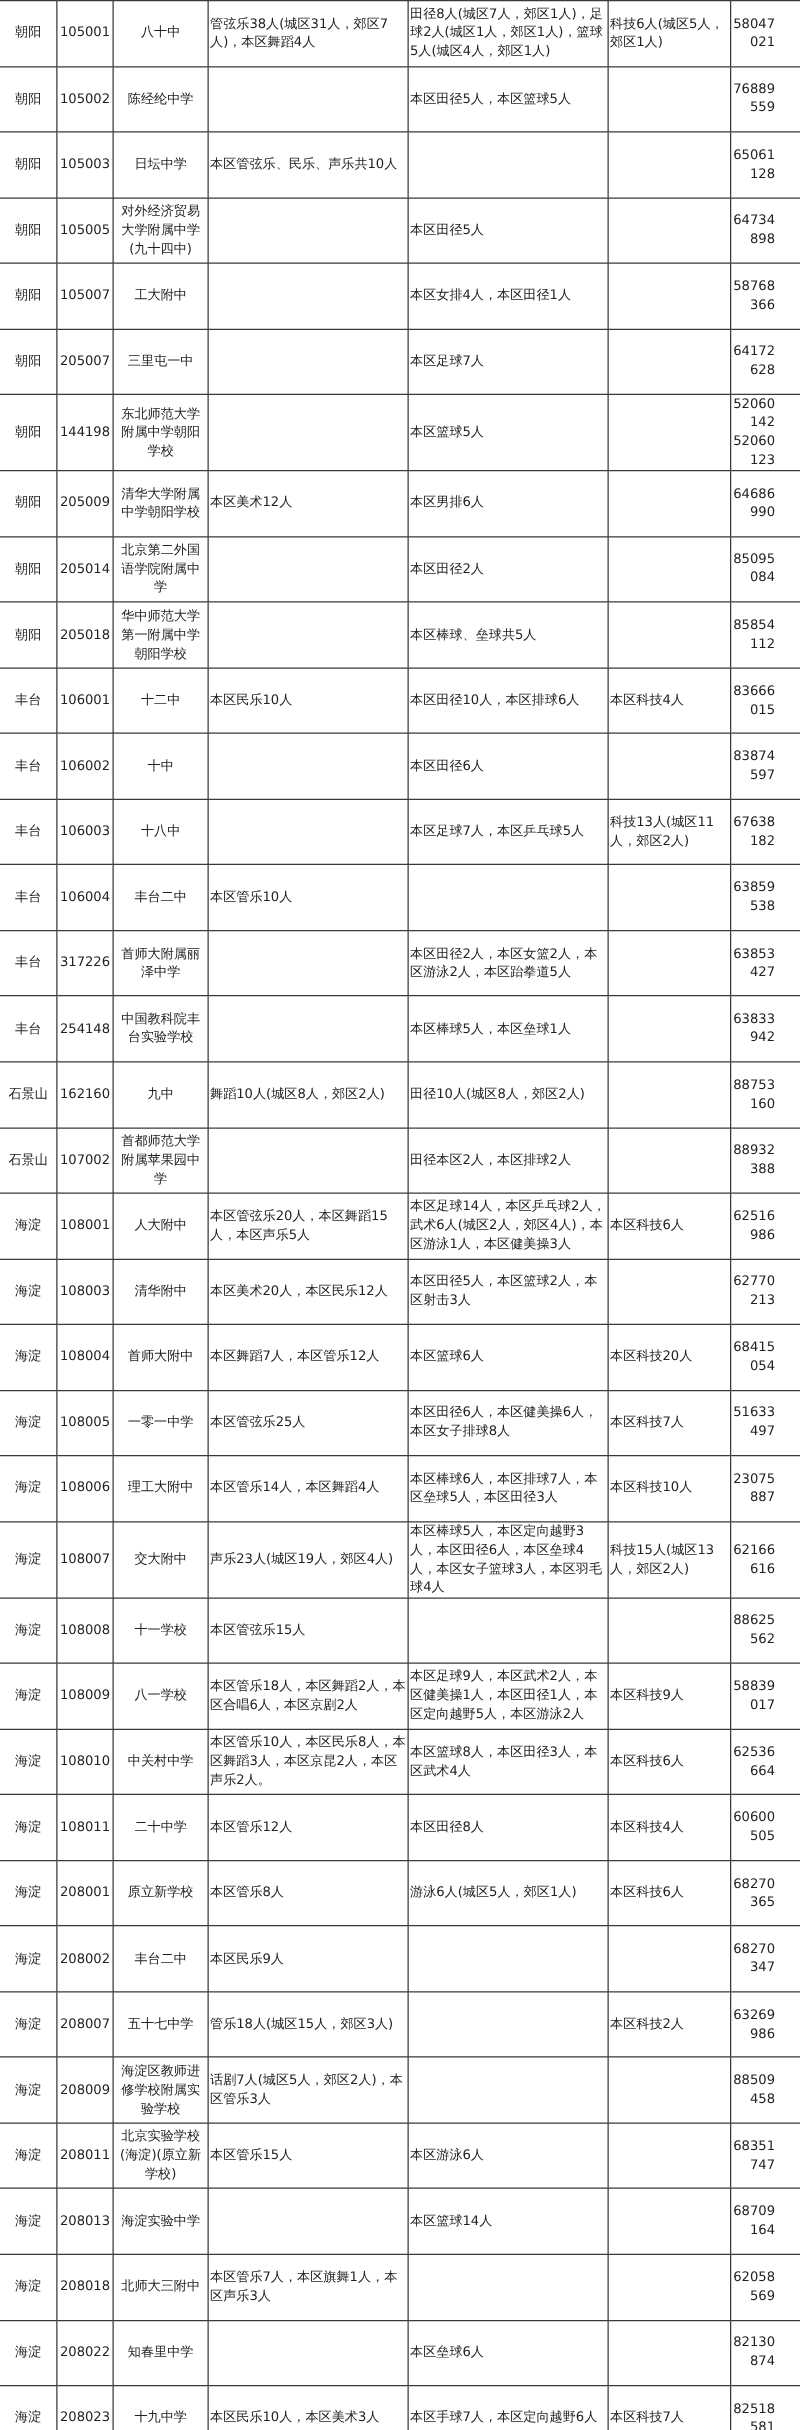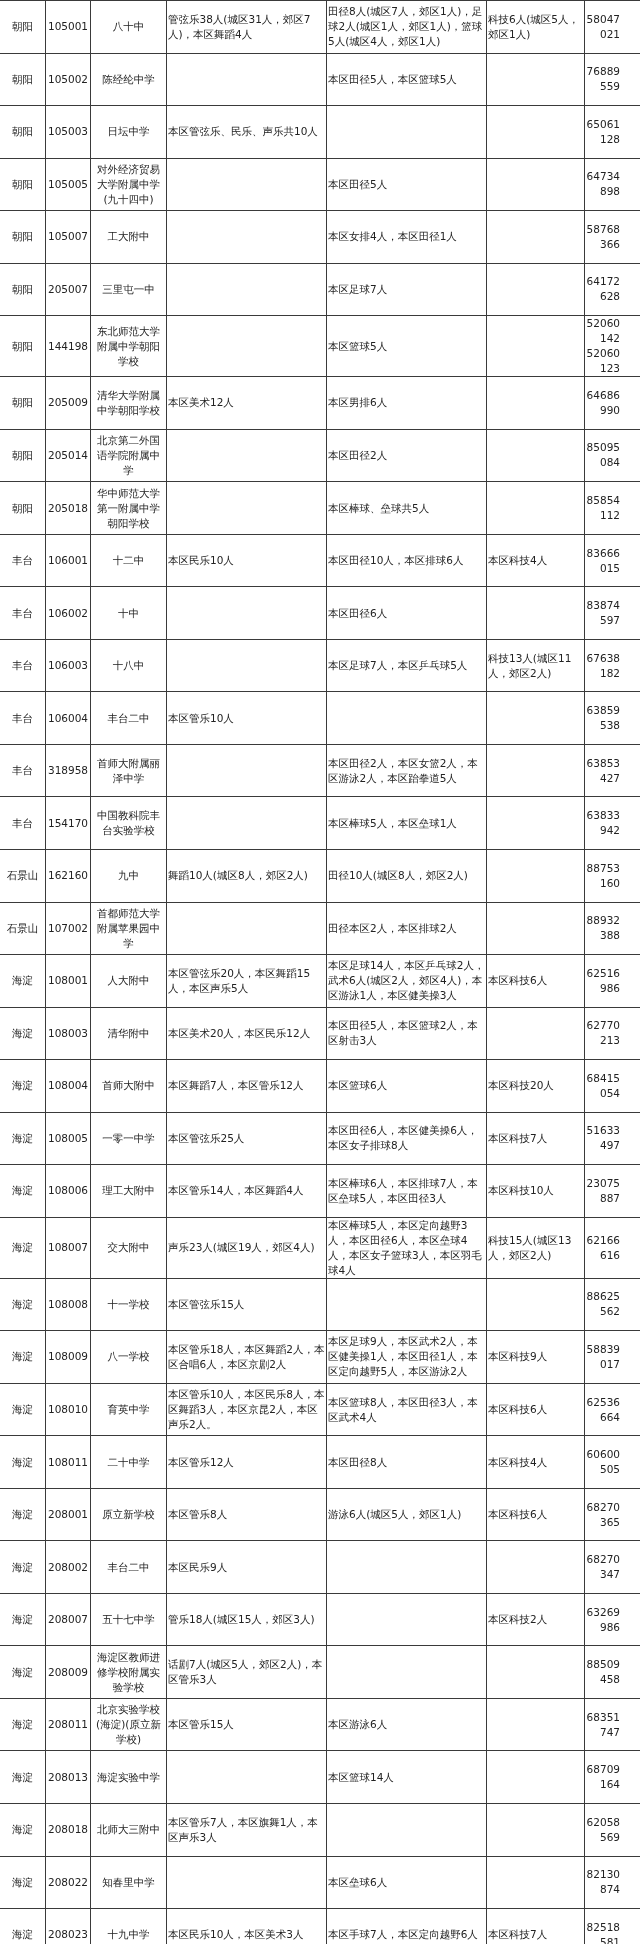--- a/index.html
+++ b/index.html
@@ -176,32 +176,32 @@
         <td class="c-school">丰台二中</td>
         <td class="c-arts">本区管乐10人</td>
         <td class="c-sports"></td>
         <td class="c-tech"></td>
         <td class="c-phone">
           <span class="phone-line">63859538</span>
         </td>
       </tr>
       <tr>
         <td class="c-district">丰台</td>
-        <td class="c-code">318958</td>
+        <td class="c-code">317226</td>
         <td class="c-school">首师大附属丽泽中学</td>
         <td class="c-arts"></td>
         <td class="c-sports">本区田径2人，本区女篮2人，本区游泳2人，本区跆拳道5人</td>
         <td class="c-tech"></td>
         <td class="c-phone">
           <span class="phone-line">63853427</span>
         </td>
       </tr>
       <tr>
         <td class="c-district">丰台</td>
-        <td class="c-code">154170</td>
+        <td class="c-code">254148</td>
         <td class="c-school">中国教科院丰台实验学校</td>
         <td class="c-arts"></td>
         <td class="c-sports">本区棒球5人，本区垒球1人</td>
         <td class="c-tech"></td>
         <td class="c-phone">
           <span class="phone-line">63833942</span>
         </td>
       </tr>
       <tr>
         <td class="c-district">石景山</td>
@@ -309,21 +309,21 @@
         <td class="c-arts">本区管乐18人，本区舞蹈2人，本区合唱6人，本区京剧2人</td>
         <td class="c-sports">本区足球9人，本区武术2人，本区健美操1人，本区田径1人，本区定向越野5人，本区游泳2人</td>
         <td class="c-tech">本区科技9人</td>
         <td class="c-phone">
           <span class="phone-line">58839017</span>
         </td>
       </tr>
       <tr>
         <td class="c-district">海淀</td>
         <td class="c-code">108010</td>
-        <td class="c-school">育英中学</td>
+        <td class="c-school">中关村中学</td>
         <td class="c-arts">本区管乐10人，本区民乐8人，本区舞蹈3人，本区京昆2人，本区声乐2人。</td>
         <td class="c-sports">本区篮球8人，本区田径3人，本区武术4人</td>
         <td class="c-tech">本区科技6人</td>
         <td class="c-phone">
           <span class="phone-line">62536664</span>
         </td>
       </tr>
       <tr>
         <td class="c-district">海淀</td>
         <td class="c-code">108011</td>

